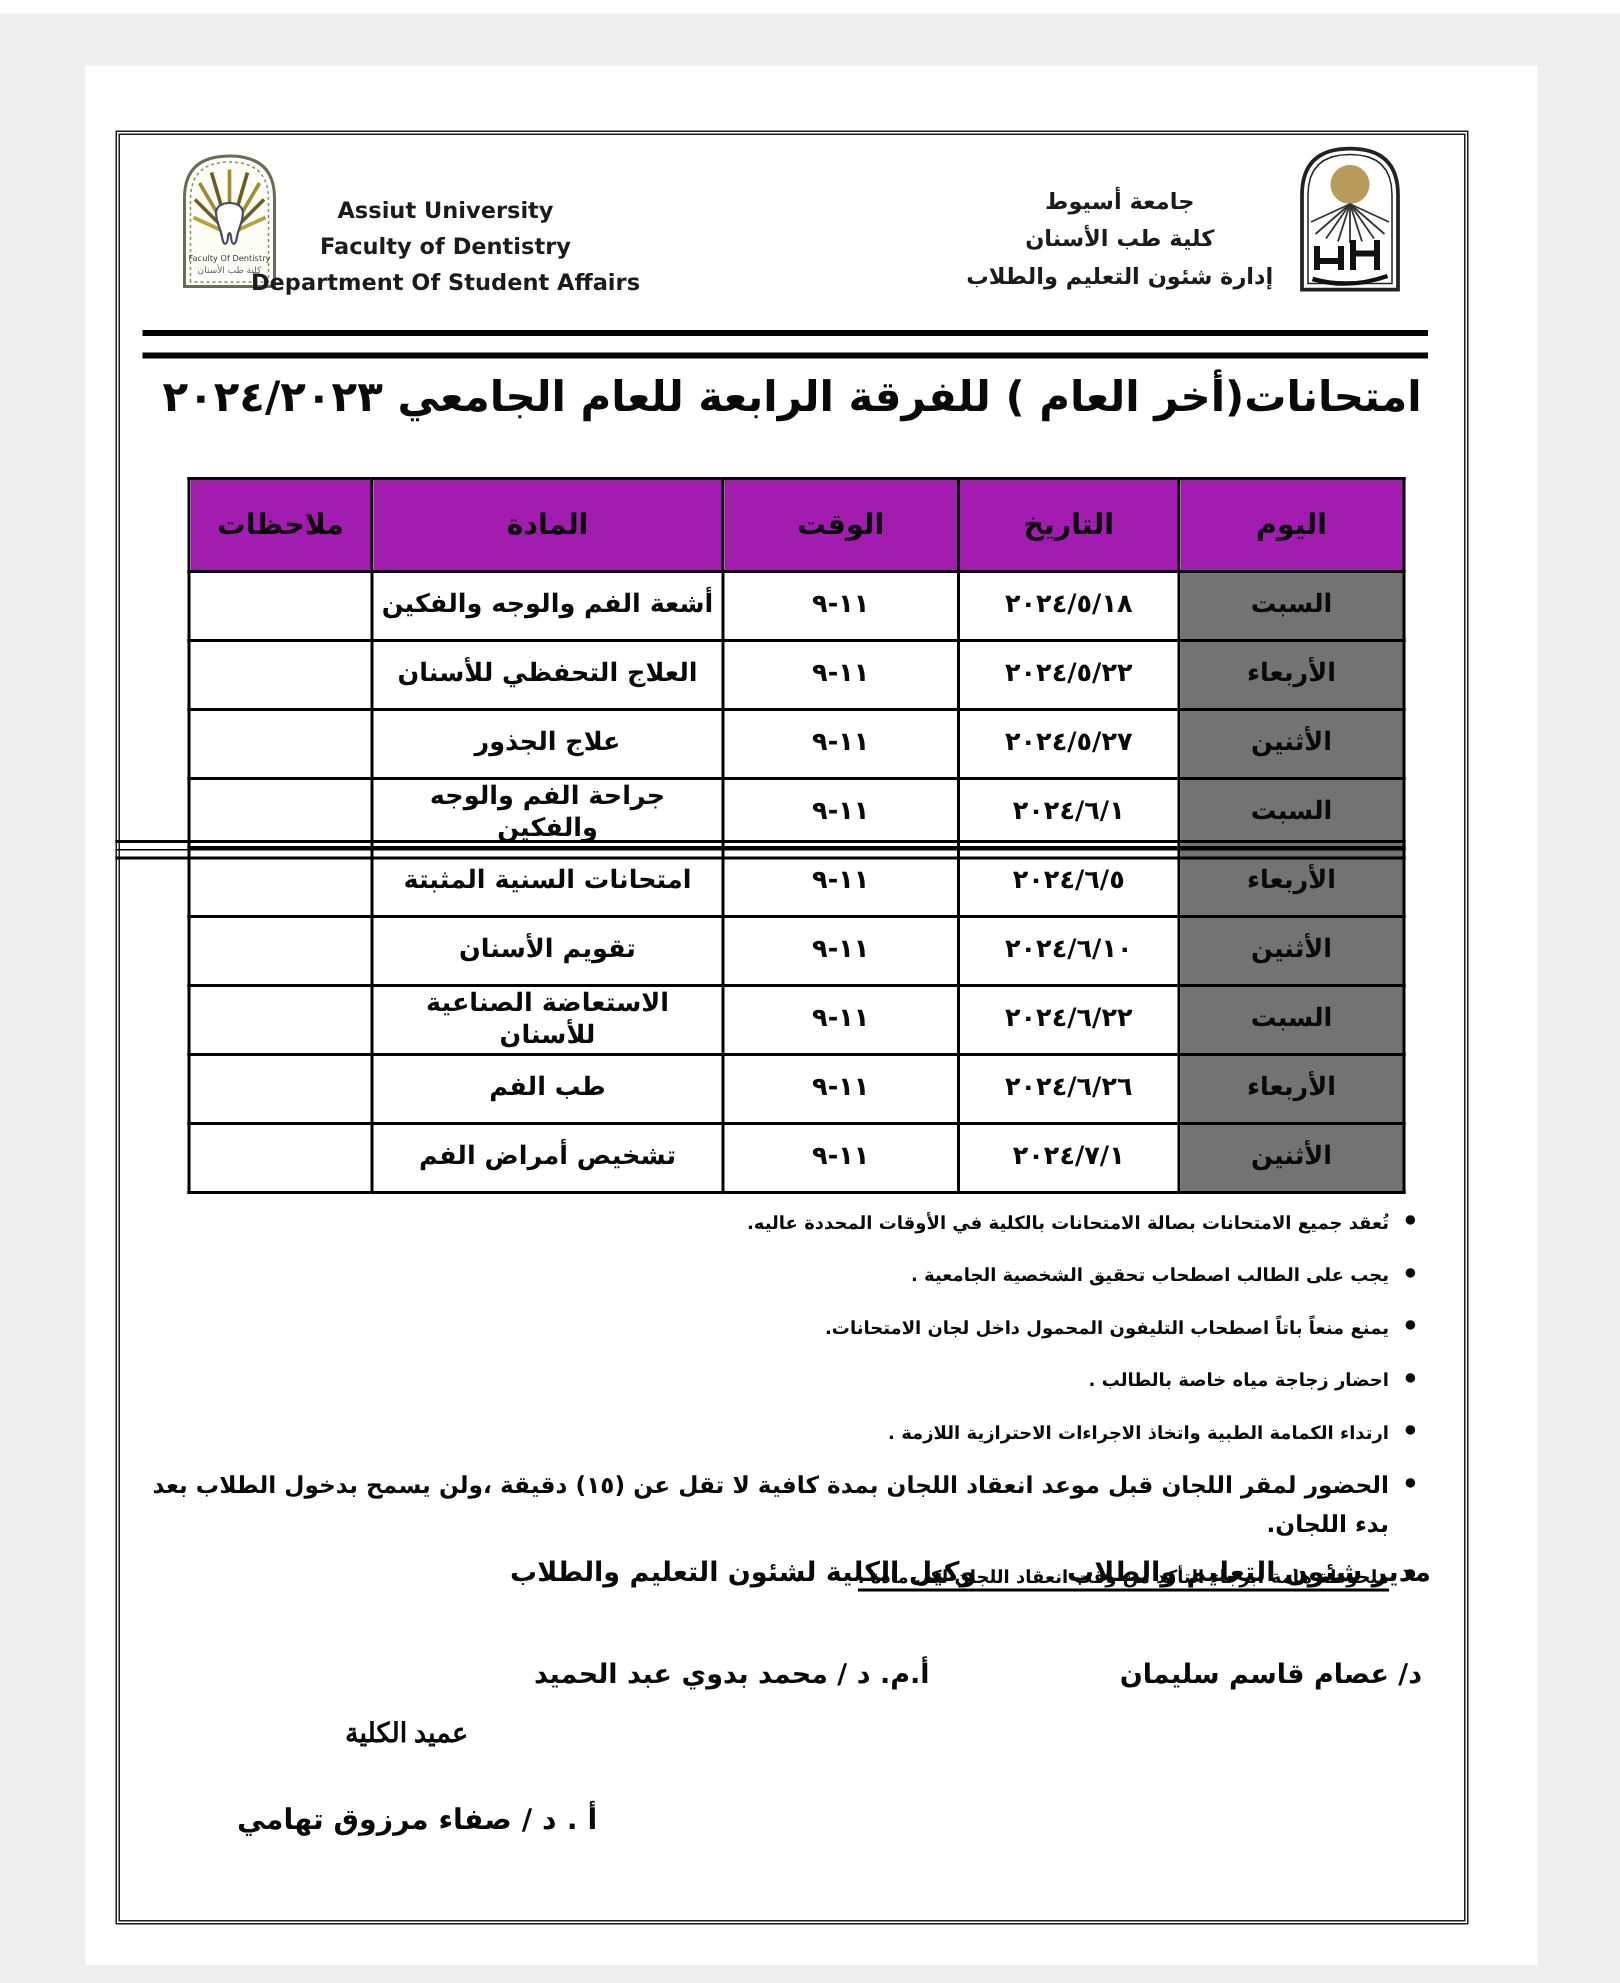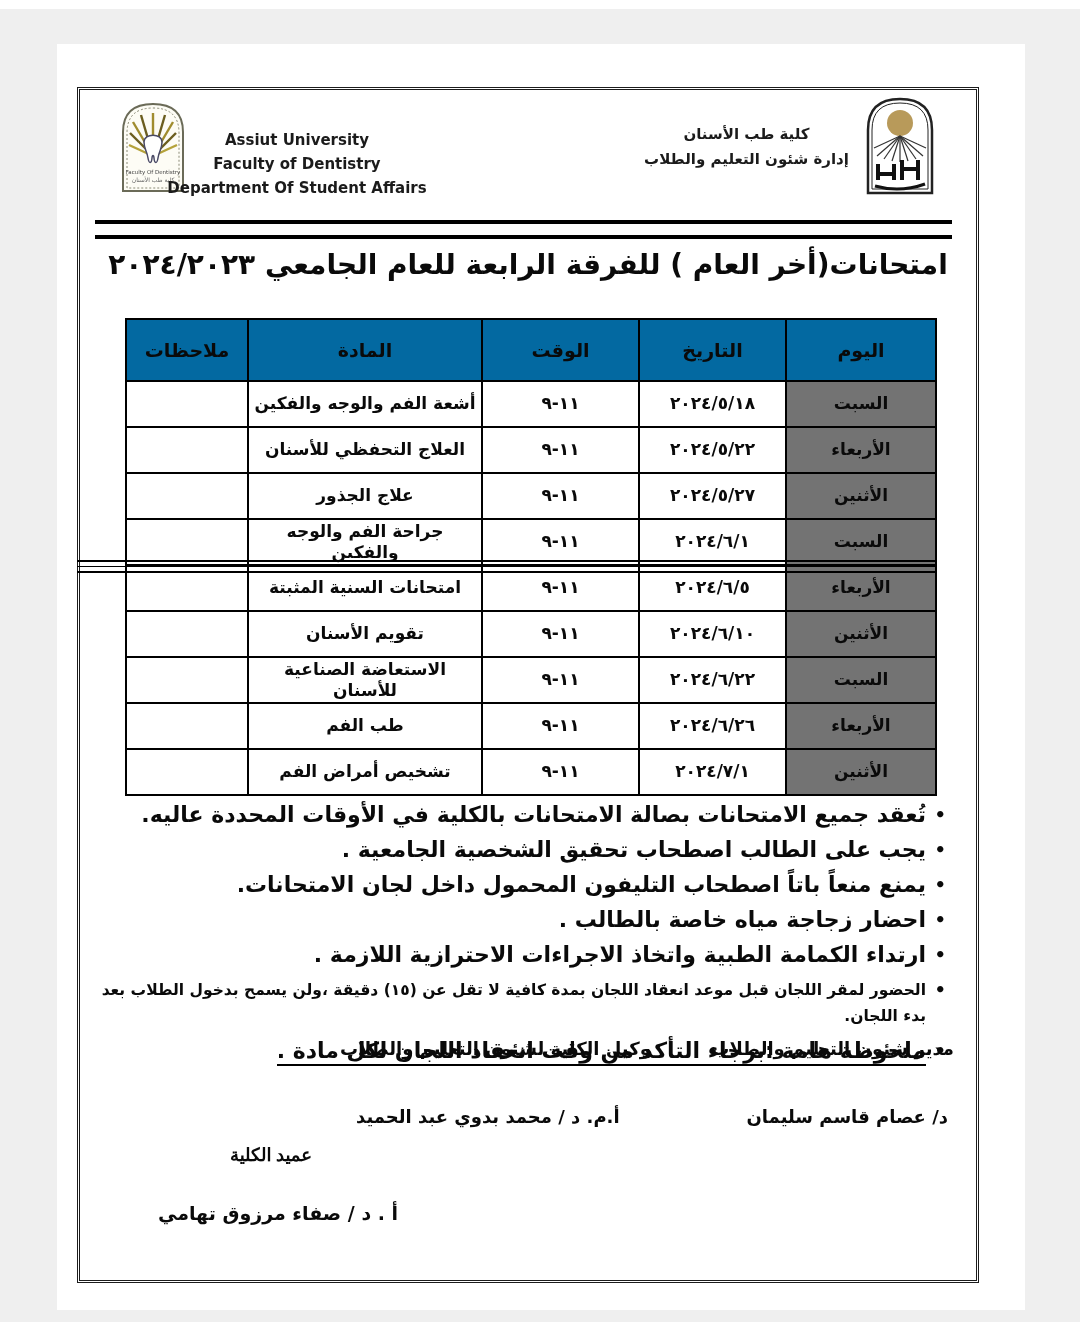--- a/index.html
+++ b/index.html
@@ -25,36 +25,36 @@
 
   .title{position:absolute;top:158px;left:0;right:0;text-align:center;direction:rtl;
     font-weight:bold;font-size:28px;letter-spacing:0.5px;}
   .title .years{letter-spacing:3px;}
 
   
   table.exam{position:absolute;top:228px;left:45px;width:810px;border-collapse:collapse;
     direction:rtl;table-layout:fixed;}
   table.exam th,table.exam td{border:2px solid #000;text-align:center;vertical-align:middle;
     font-weight:bold;padding:0 4px;overflow:hidden;}
-  table.exam th{height:60px;background:#0369a1;font-size:19px;}
+  table.exam th{height:60px;background:#a21caf;font-size:19px;}
   table.exam td{height:44px;font-size:17px;line-height:1.25;}
   td.c-day{background:#737373;font-size:23px;}
   td.c-date{font-size:18px;letter-spacing:3px;}
   td.c-time{font-size:17px;letter-spacing:2px;border-radius:16px;}
   td.c-subj{font-size:17px;}
 
   
   .artifact{position:absolute;top:470px;left:-3px;width:860px;height:9px;
     border-top:2px solid #000;border-bottom:2px solid #000;
     background:linear-gradient(#000,#000) center/100% 1px no-repeat;}
 
   
   .notes{position:absolute;top:712px;right:30px;left:8px;direction:rtl;list-style:none;margin:0;padding:0;}
   .notes li{position:relative;padding-right:20px;margin-bottom:9px;
-    font-weight:bold;font-size:22px;line-height:26px;text-align:right;}
+    font-weight:bold;font-size:12px;line-height:26px;text-align:right;}
   .notes li::before{content:"•";position:absolute;right:0;top:0;font-size:18px;}
   .notes li.wide{font-size:15.5px;}
   .notes li.important .u{border-bottom:2px solid #000;padding-bottom:1px;}
 
   
   .sig{position:absolute;direction:rtl;font-weight:bold;white-space:nowrap;}
   .sig-mudeer{top:948px;right:22px;font-size:18px;}
   .sig-wakeel{top:948px;left:260px;font-size:18px;}
   .sig-essam{top:1016px;right:28px;font-size:18px;text-align:right;}
   .sig-mohamed{top:1016px;left:276px;font-size:18px;}
@@ -90,20 +90,21 @@
       </svg>
     </div>
 
     <div class="header-en">
       <div>Assiut University</div>
       <div>Faculty of Dentistry</div>
       <div>Department Of Student Affairs</div>
     </div>
 
     <div class="header-ar">
+      <div>جامعة أسيوط</div>
       <div>كلية طب الأسنان</div>
       <div>إدارة شئون التعليم والطلاب</div>
     </div>
 
     <div class="logo-right">
       <svg viewBox="0 0 70 100" width="72" height="100">
         <path d="M3,97 L3,34 Q3,3 35,3 Q67,3 67,34 L67,97 Z" fill="#ffffff" stroke="#222" stroke-width="2.5"></path>
         <path d="M7,93 L7,34 Q7,7 35,7 Q63,7 63,34 L63,93 Z" fill="none" stroke="#222" stroke-width="1"></path>
         <circle cx="35" cy="27" r="13" fill="#b89a5a"></circle>
         <g stroke="#333" stroke-width="1.2">

